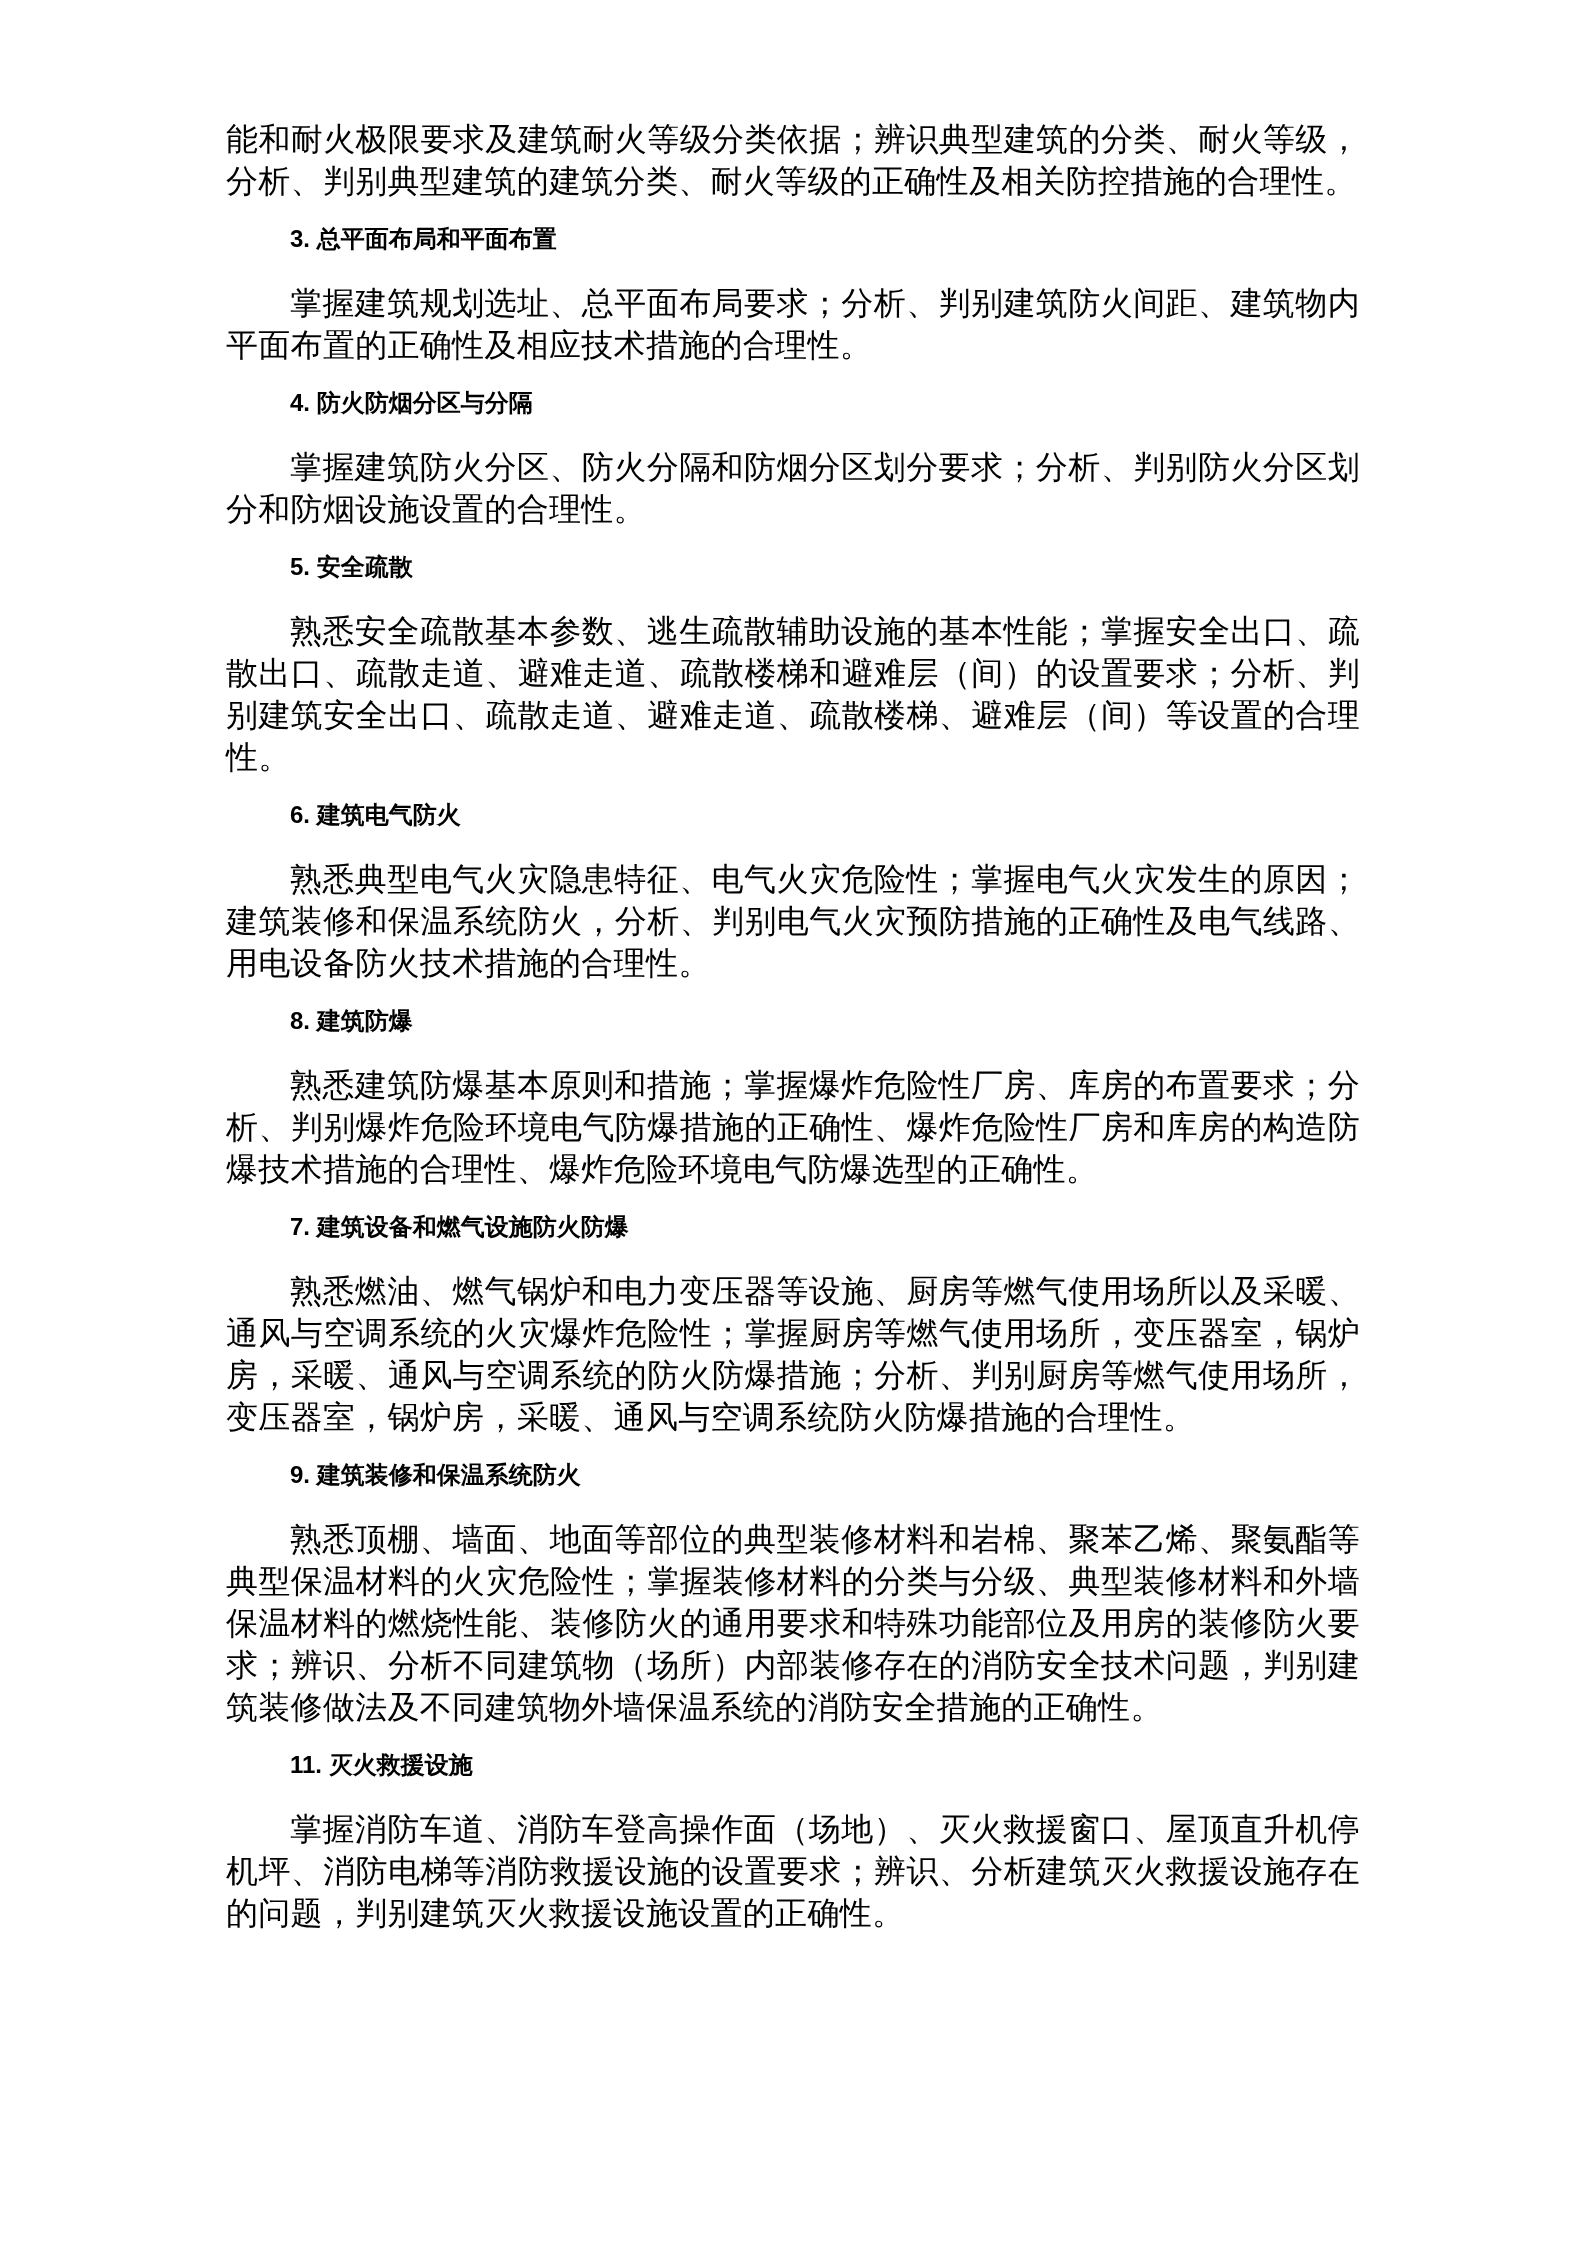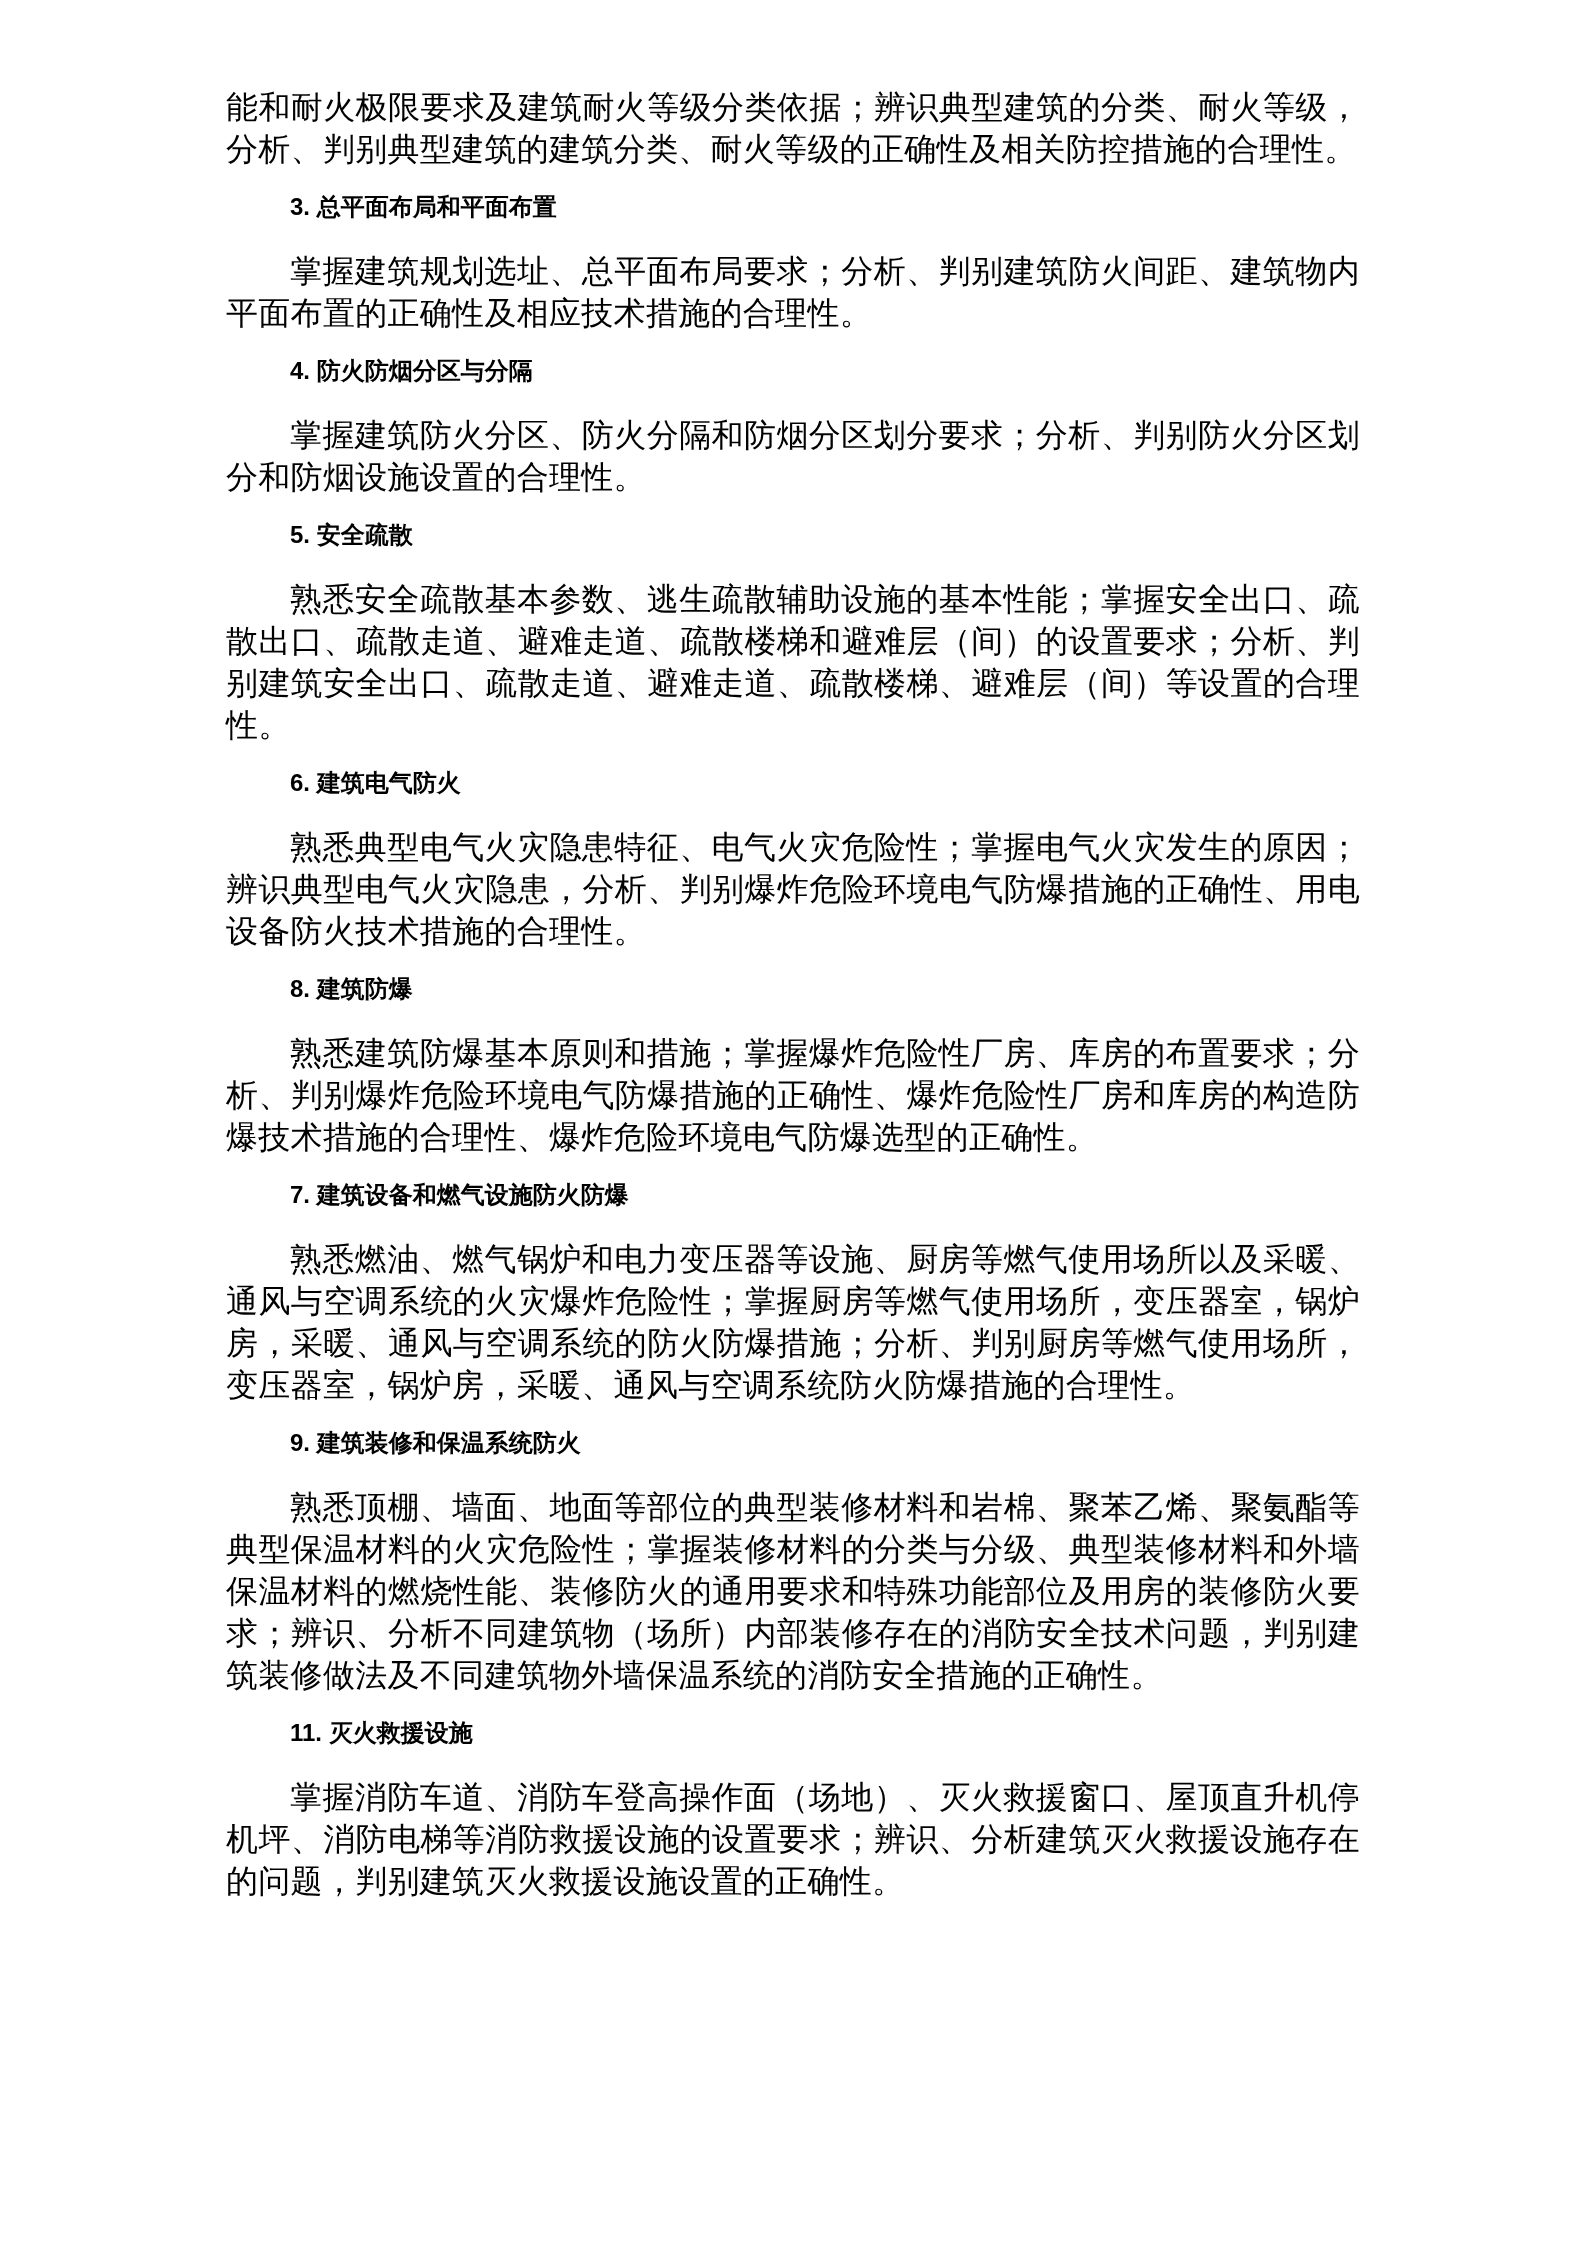--- a/index.html
+++ b/index.html
@@ -6,21 +6,21 @@
     margin: 0;
     padding: 0;
     background: #ffffff;
   }
   .page {
     position: relative;
     width: 1587px;
     height: 2245px;
     background: #ffffff;
     box-sizing: border-box;
-    padding: 86px 227px 0 226px;
+    padding: 118px 227px 0 226px;
     overflow: hidden;
   }
   .doc-body {
     color: #000000;
     font-family: "Liberation Serif", "DejaVu Serif", serif;
     font-size: 32px;
     line-height: 42px;
     text-align: justify;
   }
   p.para {
@@ -53,21 +53,21 @@
     <h2 class="heading">3. 总平面布局和平面布置</h2>
     <p class="para">掌握建筑规划选址、总平面布局要求；分析、判别建筑防火间距、建筑物内平面布置的正确性及相应技术措施的合理性。</p>
 
     <h2 class="heading">4. 防火防烟分区与分隔</h2>
     <p class="para">掌握建筑防火分区、防火分隔和防烟分区划分要求；分析、判别防火分区划分和防烟设施设置的合理性。</p>
 
     <h2 class="heading">5. 安全疏散</h2>
     <p class="para">熟悉安全疏散基本参数、逃生疏散辅助设施的基本性能；掌握安全出口、疏散出口、疏散走道、避难走道、疏散楼梯和避难层（间）的设置要求；分析、判别建筑安全出口、疏散走道、避难走道、疏散楼梯、避难层（间）等设置的合理性。</p>
 
     <h2 class="heading">6. 建筑电气防火</h2>
-    <p class="para">熟悉典型电气火灾隐患特征、电气火灾危险性；掌握电气火灾发生的原因；辨识典型电气火灾隐患，分析、判别爆炸危险环境电气防爆措施的正确性、用电设备防火技术措施的合理性。</p>
+    <p class="para">熟悉典型电气火灾隐患特征、电气火灾危险性；掌握电气火灾发生的原因；建筑装修和保温系统防火，分析、判别电气火灾预防措施的正确性及电气线路、用电设备防火技术措施的合理性。</p>
 
     <h2 class="heading">8. 建筑防爆</h2>
     <p class="para">熟悉建筑防爆基本原则和措施；掌握爆炸危险性厂房、库房的布置要求；分析、判别爆炸危险环境电气防爆措施的正确性、爆炸危险性厂房和库房的构造防爆技术措施的合理性、爆炸危险环境电气防爆选型的正确性。</p>
 
     <h2 class="heading">7. 建筑设备和燃气设施防火防爆</h2>
     <p class="para">熟悉燃油、燃气锅炉和电力变压器等设施、厨房等燃气使用场所以及采暖、通风与空调系统的火灾爆炸危险性；掌握厨房等燃气使用场所，变压器室，锅炉房，采暖、通风与空调系统的防火防爆措施；分析、判别厨房等燃气使用场所，变压器室，锅炉房，采暖、通风与空调系统防火防爆措施的合理性。</p>
 
     <h2 class="heading">9. 建筑装修和保温系统防火</h2>
     <p class="para">熟悉顶棚、墙面、地面等部位的典型装修材料和岩棉、聚苯乙烯、聚氨酯等典型保温材料的火灾危险性；掌握装修材料的分类与分级、典型装修材料和外墙保温材料的燃烧性能、装修防火的通用要求和特殊功能部位及用房的装修防火要求；辨识、分析不同建筑物（场所）内部装修存在的消防安全技术问题，判别建筑装修做法及不同建筑物外墙保温系统的消防安全措施的正确性。</p>
 

